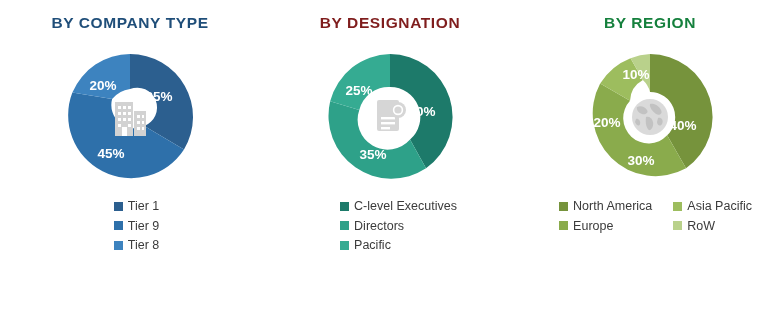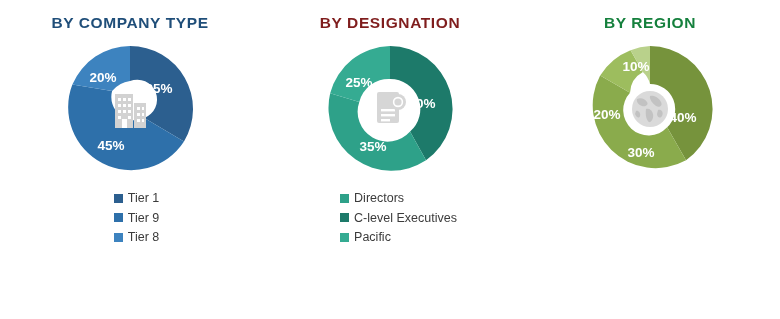--- a/index.html
+++ b/index.html
@@ -28,21 +28,21 @@
     position: relative;
     display: flex;
     flex-direction: column;
     align-items: center;
   }
   .panel-title {
     font-size: 15.5px;
     font-weight: bold;
     letter-spacing: 0.6px;
     margin-top: 14px;
-    margin-bottom: 0;
+    margin-bottom: 8px;
     text-align: center;
     white-space: nowrap;
   }
   .donut-wrap {
     position: relative;
     width: 134px;
     height: 134px;
     margin-top: 10px;
   }
   .donut-svg {
@@ -192,26 +192,26 @@
             <circle cx="30" cy="15" r="8"></circle>
           </g>
           <circle cx="30" cy="15" r="5.2" fill="#ffffff"></circle>
           <circle cx="30" cy="15" r="3.6" fill="#d6d6d6"></circle>
         </svg>
       </div>
     </div>
 
     <div class="legend one-col">
       <div class="legend-item">
+        <span class="legend-swatch" style="background:#1d7a6a;"></span>
+        <span class="legend-label">C-level Executives</span>
+      </div>
+      <div class="legend-item">
         <span class="legend-swatch" style="background:#2ea189;"></span>
         <span class="legend-label">Directors</span>
-      </div>
-      <div class="legend-item">
-        <span class="legend-swatch" style="background:#1d7a6a;"></span>
-        <span class="legend-label">C-level Executives</span>
       </div>
       <div class="legend-item">
         <span class="legend-swatch" style="background:#35ab92;"></span>
         <span class="legend-label">Pacific</span>
       </div>
     </div>
   </div>
 
   <div class="panel panel-3">
     <div class="panel-title" style="color:#15803d;">BY REGION</div>
@@ -239,15 +239,33 @@
             <path d="M9 12 C13 10, 17 12, 19 15 C21 18, 17 20, 14 19 C11 18, 8 15, 9 12 Z"></path>
             <path d="M22 9 C26 8, 31 11, 33 15 C35 19, 31 21, 28 19 C25 17, 21 12, 22 9 Z"></path>
             <path d="M18 22 C21 21, 24 23, 25 27 C26 31, 23 36, 21 35 C19 34, 17 29, 18 22 Z"></path>
             <path d="M30 23 C33 22, 36 25, 34 29 C32 32, 29 30, 29 27 Z"></path>
             <path d="M8 24 C10 23, 13 26, 12 29 C11 32, 8 30, 7 27 Z"></path>
           </g>
         </svg>
       </div>
     </div>
 
+    <div class="legend two-col">
+      <div class="legend-item">
+        <span class="legend-swatch" style="background:#76933c;"></span>
+        <span class="legend-label">North America</span>
+      </div>
+      <div class="legend-item">
+        <span class="legend-swatch" style="background:#9dbd5e;"></span>
+        <span class="legend-label">Asia Pacific</span>
+      </div>
+      <div class="legend-item">
+        <span class="legend-swatch" style="background:#8aab4c;"></span>
+        <span class="legend-label">Europe</span>
+      </div>
+      <div class="legend-item">
+        <span class="legend-swatch" style="background:#b9d18b;"></span>
+        <span class="legend-label">RoW</span>
+      </div>
+    </div>
   </div>
 
 </div>
 
 </body></html>

